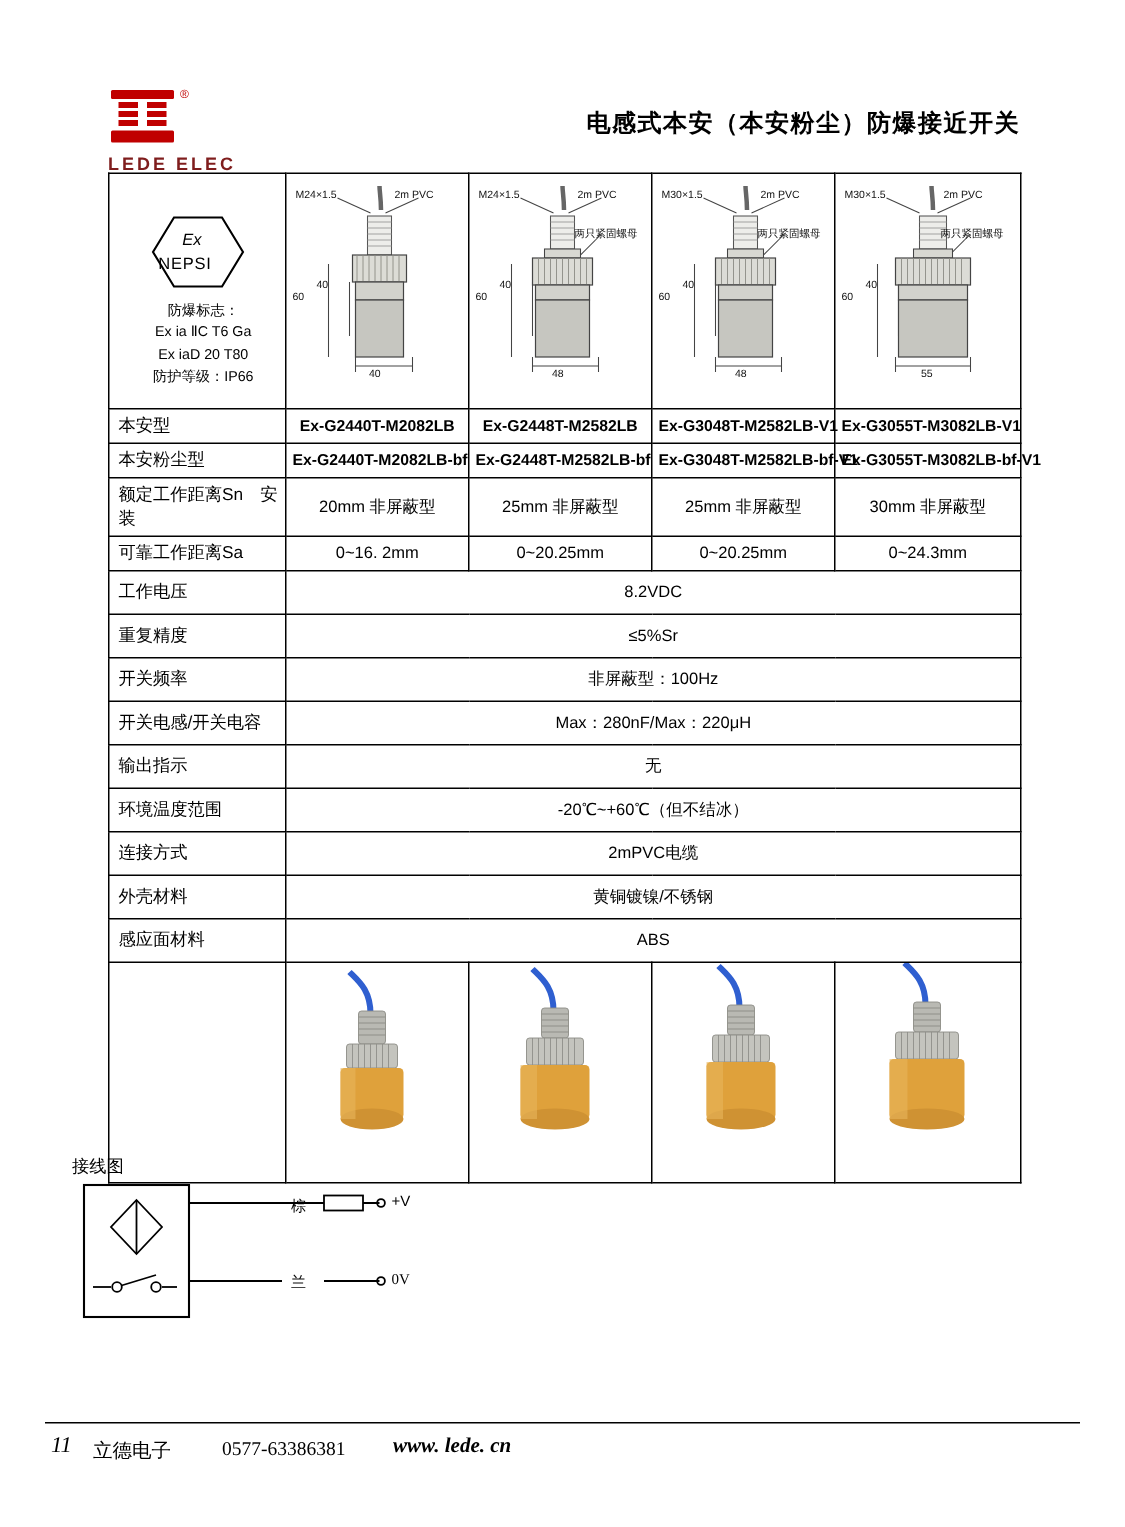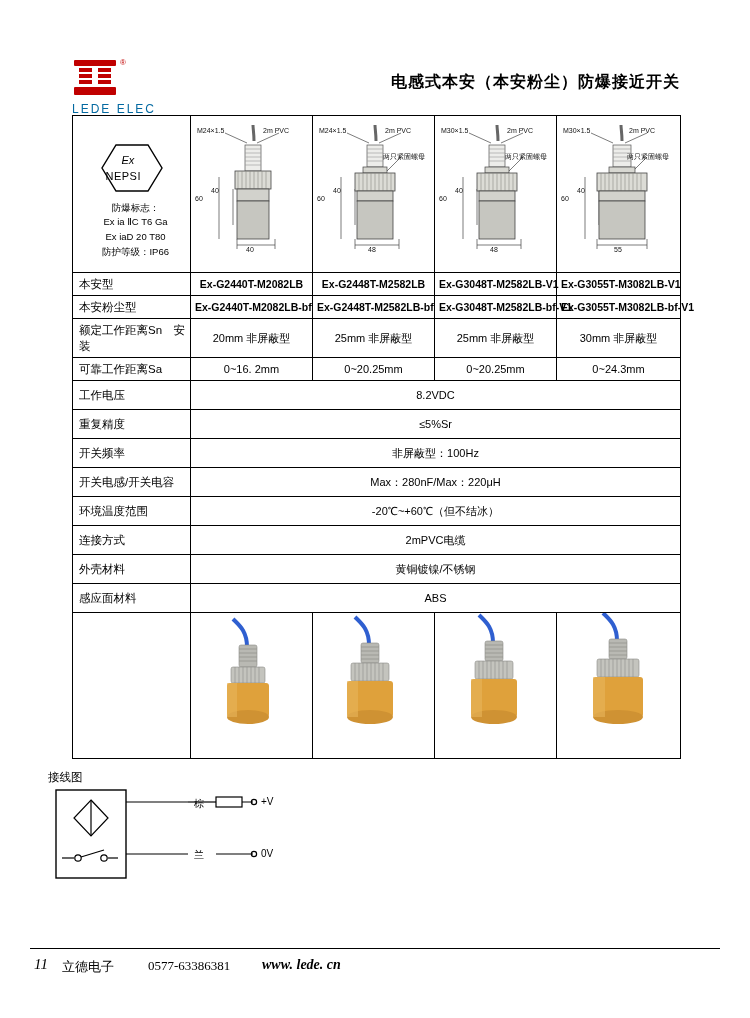--- a/index.html
+++ b/index.html
@@ -16,21 +16,21 @@
     position:absolute;top:28px;left:0;width:750px;height:70px;
   }
   .logo{
     position:absolute;left:72px;top:30px;width:160px;height:56px;
   }
   .logo-mark{
     position:absolute;left:0;top:0;width:46px;height:40px;
   }
   .logo-text{
     position:absolute;left:0;top:44px;
-    font-size:12px;font-weight:normal;letter-spacing:2px;color:#0369a1;
+    font-size:12px;font-weight:bold;letter-spacing:2px;color:#7f1d1d;
     font-family:"Liberation Sans", sans-serif;
   }
   .reg{
     position:absolute;left:48px;top:0px;font-size:8px;color:#c00000;
   }
   .header-title{
     position:absolute;right:70px;top:44px;
     font-size:16px;font-weight:bold;letter-spacing:1px;
   }
   
@@ -380,20 +380,24 @@
   </tr>
   <tr>
     <td class="lbl rowh">开关频率</td>
     <td class="rowh" colspan="4">非屏蔽型：100Hz</td>
   </tr>
   <tr>
     <td class="lbl rowh">开关电感/开关电容</td>
     <td class="rowh" colspan="4">Max：280nF/Max：220μH</td>
   </tr>
   <tr>
+    <td class="lbl rowh">输出指示</td>
+    <td class="rowh" colspan="4">无</td>
+  </tr>
+  <tr>
     <td class="lbl rowh">环境温度范围</td>
     <td class="rowh" colspan="4">-20℃~+60℃（但不结冰）</td>
   </tr>
   <tr>
     <td class="lbl rowh">连接方式</td>
     <td class="rowh" colspan="4">2mPVC电缆</td>
   </tr>
   <tr>
     <td class="lbl rowh">外壳材料</td>
     <td class="rowh" colspan="4">黄铜镀镍/不锈钢</td>
@@ -511,21 +515,21 @@
     </td>
   </tr>
   </tbody>
 </table>
 
 <div class="wire-wrap">
   <div class="wire-title">接线图</div>
   <div class="wire-lbl" style="left:146px;top:27px;">棕</div>
   <div class="wire-lbl" style="left:146px;top:78px;">兰</div>
   <div class="wire-lbl" style="left:213px;top:26px;">+V</div>
-  <div class="wire-lbl" style="left:213px;top:78px;">0V</div>
+  <div class="wire-lbl" style="left:213px;top:78px;font-family:Liberation Serif, serif;">0V</div>
   <svg width="260" height="118" viewBox="0 0 260 118" style="position:absolute;left:0;top:18px;">
     <rect x="8" y="2" width="70" height="88" fill="none" stroke="#000" stroke-width="1.4"></rect>
 
     <g stroke="#000" stroke-width="1.2" fill="none">
       <polygon points="43,12 60,30 43,48 26,30"></polygon>
       <line x1="43" y1="12" x2="43" y2="48"></line>
     </g>
 
     <g stroke="#000" stroke-width="1.2" fill="none">
       <circle cx="30" cy="70" r="3.2"></circle>

